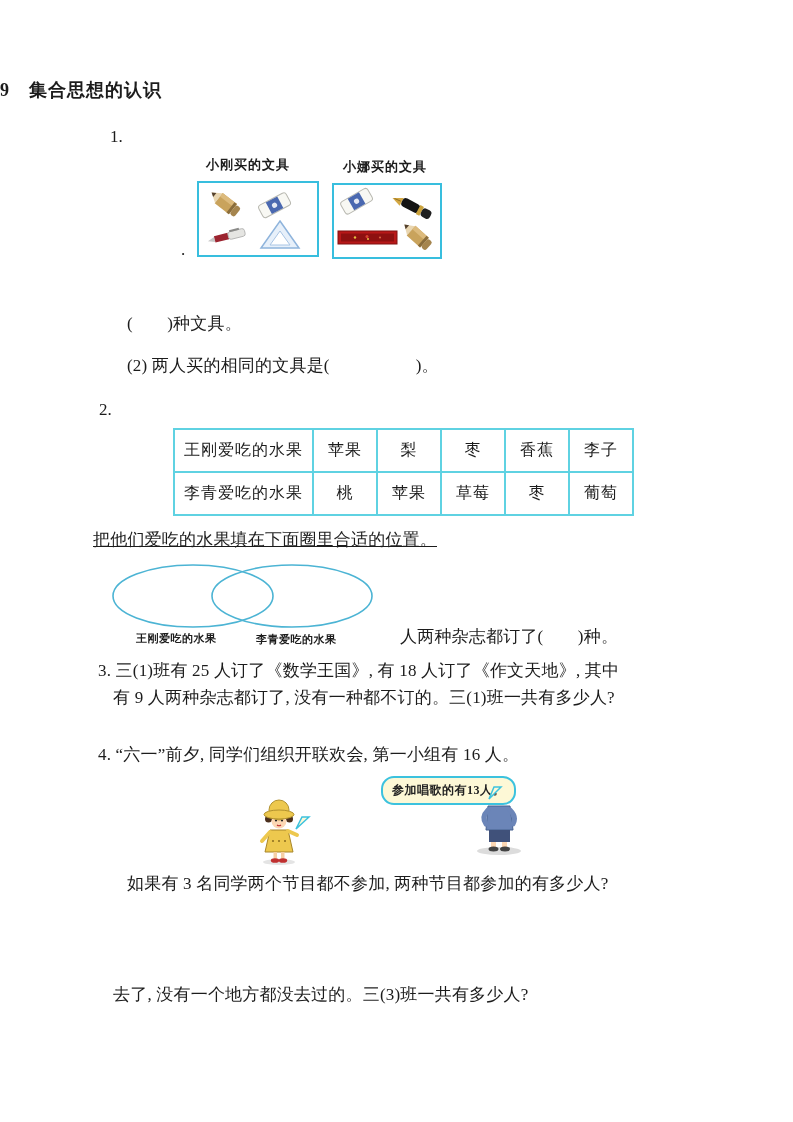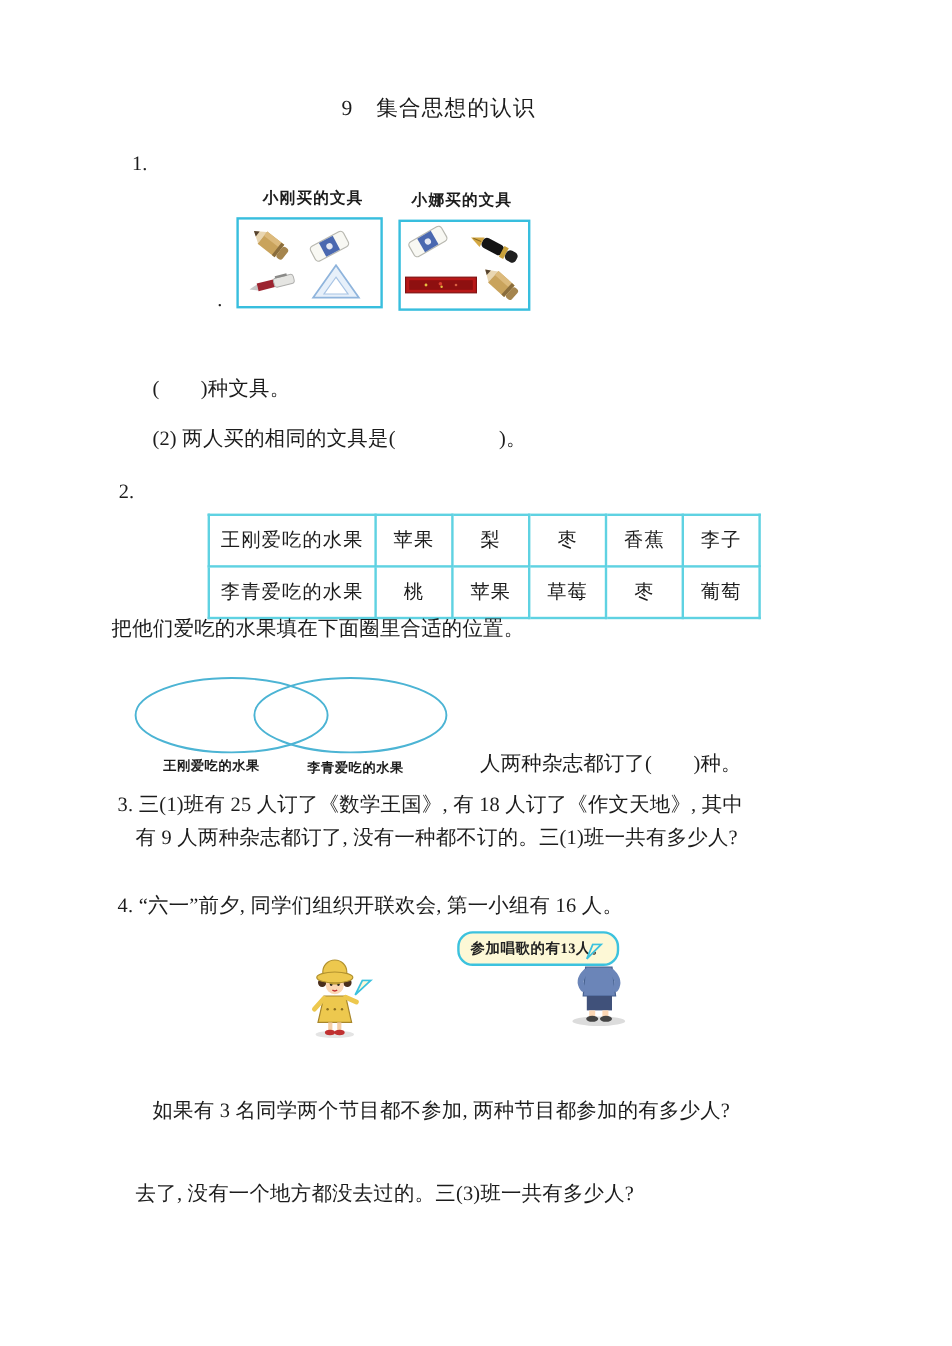--- a/index.html
+++ b/index.html
@@ -3,21 +3,21 @@
 <meta charset="utf-8">
 <style>
   html,body { margin:0; padding:0; background:#ffffff; }
   .page {
     position:relative; width:793px; height:1122px; background:#ffffff;
     font-family:"Liberation Serif","DejaVu Serif",serif; color:#1c1c1c;
     overflow:hidden;
   }
   .abs { position:absolute; }
   .body-text { font-size:17px; white-space:nowrap; letter-spacing:0.2px; }
-  .page-title { width:731px; text-align:center; font-size:18px; font-weight:normal; letter-spacing:1px; }
+  .page-title { width:731px; text-align:left; font-size:18px; font-weight:bold; letter-spacing:1px; }
   .marker { font-size:17px; }
   .kai { font-weight:bold; font-size:13px; letter-spacing:1px; }
   .kai-small { font-weight:bold; font-size:11px; letter-spacing:0.5px; }
   .stationery-box { border:2px solid #38bede; background:#fff; }
   .fruits-table { border-collapse:collapse; table-layout:fixed; }
   .fruits-table td {
     border:2px solid #5fd2e2; height:41px; text-align:center;
     font-size:16px; padding:0; letter-spacing:1px;
   }
   .bubble {
@@ -30,21 +30,21 @@
 </style>
 </head>
 <body>
 
 <div class="page">
 
   <div class="abs page-title" style="top:78px; left:0;">9　集合思想的认识</div>
 
   <div class="abs marker" style="left:110px; top:127px;">1.</div>
 
-  <div class="abs kai" style="left:219px; top:156px;">小刚买的文具</div>
+  <div class="abs kai" style="left:206px; top:156px;">小刚买的文具</div>
   <div class="abs kai" style="left:343px; top:158px;">小娜买的文具</div>
 
   <div class="abs stationery-box" style="left:197px; top:181px; width:118px; height:72px;">
     <svg class="abs" style="left:5px; top:1px;" width="42" height="38" viewBox="0 0 42 38">
       <g transform="rotate(38 21 19)">
         <polygon points="4,19 13,13 13,25" fill="#e9d6b1"></polygon>
         <polygon points="4,19 8,16.4 8,21.6" fill="#55422e"></polygon>
         <rect x="13" y="12.5" width="18" height="13" fill="#c9a35c"></rect>
         <rect x="13" y="12.5" width="18" height="4.5" fill="#dcba7c"></rect>
         <rect x="28" y="12.5" width="3" height="13" fill="#8a6d3c"></rect>
@@ -130,21 +130,21 @@
       <td>李青爱吃的水果</td>
       <td>桃</td>
       <td>苹果</td>
       <td>草莓</td>
       <td>枣</td>
       <td>葡萄</td>
     </tr>
   </tbody>
     </table>
 
-  <div class="abs body-text" style="left:93px; top:512px;">把他们爱吃的水果填在下面圈里合适的位置。</div>
+  <div class="abs body-text" style="left:93px; top:528px;text-decoration:underline;">把他们爱吃的水果填在下面圈里合适的位置。</div>
 
   <svg class="abs" style="left:108px; top:560px;" width="270" height="72" viewBox="0 0 270 72">
     <ellipse cx="85" cy="36" rx="80" ry="31" fill="none" stroke="#4cb4d4" stroke-width="1.6"></ellipse>
     <ellipse cx="184" cy="36" rx="80" ry="31" fill="none" stroke="#4cb4d4" stroke-width="1.6"></ellipse>
   </svg>
   <div class="abs kai-small" style="left:136px; top:631px;">王刚爱吃的水果</div>
   <div class="abs kai-small" style="left:256px; top:632px;">李青爱吃的水果</div>
   <div class="abs body-text" style="left:400px; top:625px;">人两种杂志都订了(　　)种。</div>
 
   <div class="abs body-text" style="left:98px; top:659px;">3. 三(1)班有 25 人订了《数学王国》, 有 18 人订了《作文天地》, 其中</div>
@@ -193,17 +193,17 @@
     <path d="M20,30 L42,30 L45,54 L18,54 Z" fill="#6b85b8" stroke="#46618f" stroke-width="1"></path>
     <path d="M20,34 Q13,41 18,48" stroke="#6b85b8" stroke-width="5" fill="none" stroke-linecap="round"></path>
     <path d="M42,34 Q49,41 45,48" stroke="#6b85b8" stroke-width="5" fill="none" stroke-linecap="round"></path>
     <rect x="21" y="54" width="21" height="12" fill="#40517a"></rect>
     <rect x="23" y="66" width="5" height="6" fill="#fcd7b4"></rect>
     <rect x="34" y="66" width="5" height="6" fill="#fcd7b4"></rect>
     <ellipse cx="25.5" cy="73" rx="5" ry="2.5" fill="#444444"></ellipse>
     <ellipse cx="37" cy="73" rx="5" ry="2.5" fill="#444444"></ellipse>
   </svg>
 
-  <div class="abs body-text" style="left:127px; top:872px;margin-top:42px;">如果有 3 名同学两个节目都不参加, 两种节目都参加的有多少人?</div>
+  <div class="abs body-text" style="left:127px; top:872px;">如果有 3 名同学两个节目都不参加, 两种节目都参加的有多少人?</div>
 
   <div class="abs body-text" style="left:113px; top:983px;">去了, 没有一个地方都没去过的。三(3)班一共有多少人?</div>
 
 </div>
 
 </body></html>

